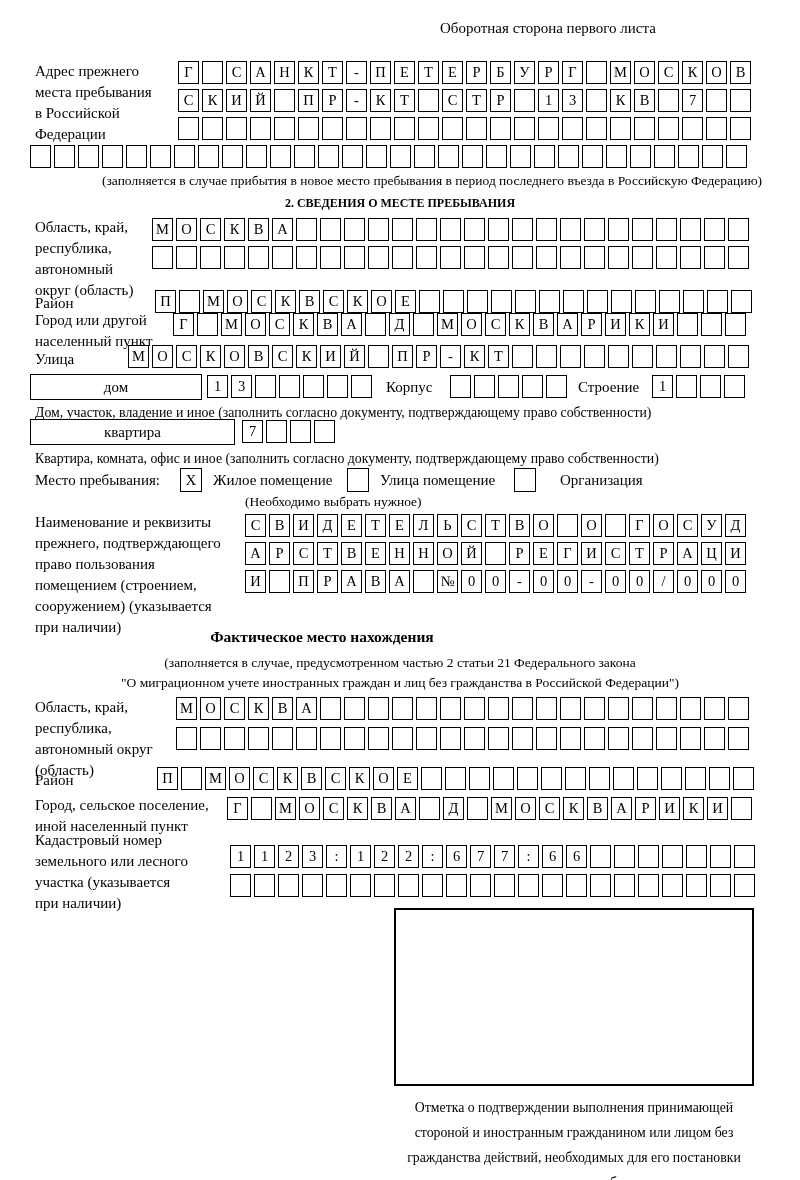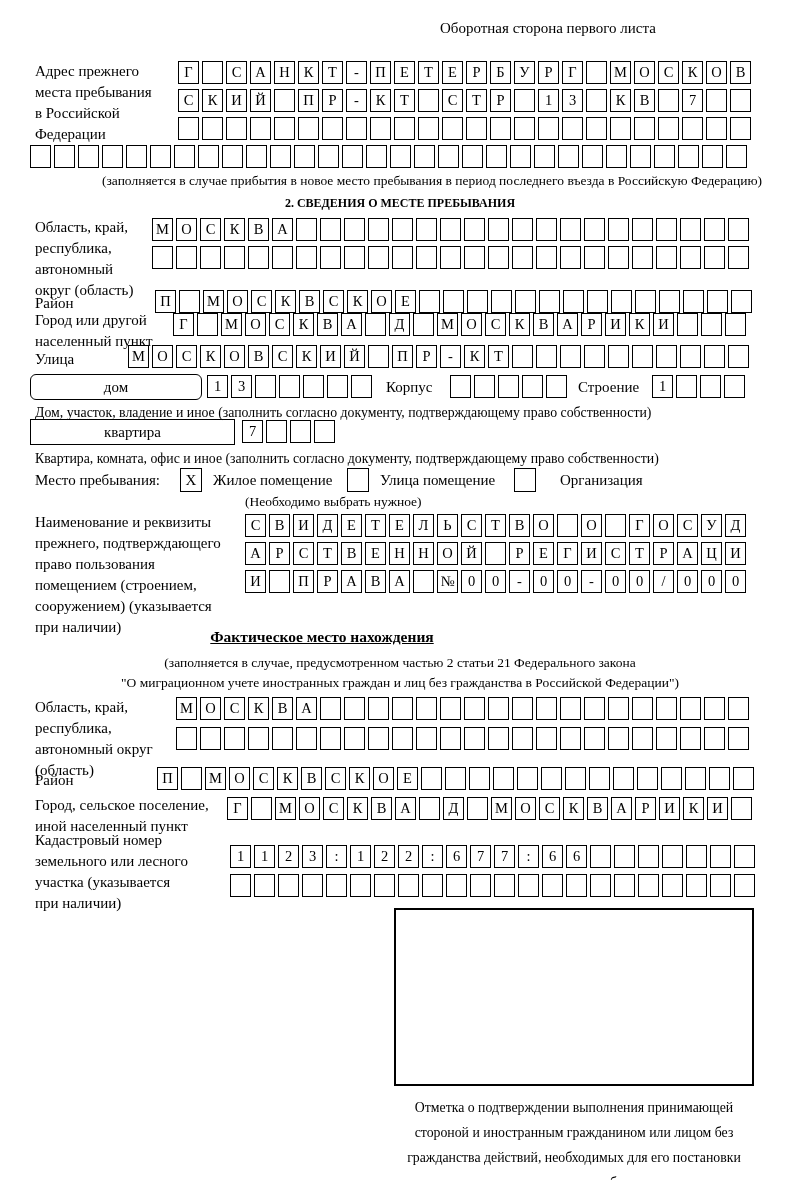--- a/index.html
+++ b/index.html
@@ -287,21 +287,21 @@
       <span class="cell"></span>
       <span class="cell"></span>
       <span class="cell"></span>
       <span class="cell"></span>
       <span class="cell"></span>
       <span class="cell"></span>
       <span class="cell"></span>
       <span class="cell"></span>
     </div>
 
-  <div class="labelbox" style="left:30px;top:374px;width:172px;border-radius:6px;">дом</div>
+  <div class="labelbox" style="left:30px;top:374px;width:172px;">дом</div>
   <div class="cellrow" style="left:207px;top:375px;">
       <span class="cell">1</span>
       <span class="cell">3</span>
       <span class="cell"></span>
       <span class="cell"></span>
       <span class="cell"></span>
       <span class="cell"></span>
       <span class="cell"></span>
     </div>
   <div class="abs label" style="left:386px;top:377px;">Корпус</div>
@@ -408,21 +408,21 @@
       <span class="cell">0</span>
       <span class="cell">-</span>
       <span class="cell">0</span>
       <span class="cell">0</span>
       <span class="cell">/</span>
       <span class="cell">0</span>
       <span class="cell">0</span>
       <span class="cell">0</span>
     </div>
 
-  <div class="abs heading center" style="left:0px;top:628px;width:644px;font-size:15.5px;text-decoration:underline;">Фактическое место нахождения</div>
+  <div class="abs heading center" style="left:0px;top:628px;width:644px;font-size:15.5px;">Фактическое место нахождения</div>
   <div class="abs note center" style="left:0px;top:654px;width:800px;">(заполняется в случае, предусмотренном частью 2 статьи 21 Федерального закона</div>
   <div class="abs note center" style="left:0px;top:674px;width:800px;">"О миграционном учете иностранных граждан и лиц без гражданства в Российской Федерации")</div>
 
   <div class="abs label prewrap" style="left:35px;top:697px;width:160px;">Область, край,
 республика,
 автономный округ
 (область)</div>
   <div class="cellrow" style="left:176px;top:697px;">
       <span class="cell">М</span>
       <span class="cell">О</span>

